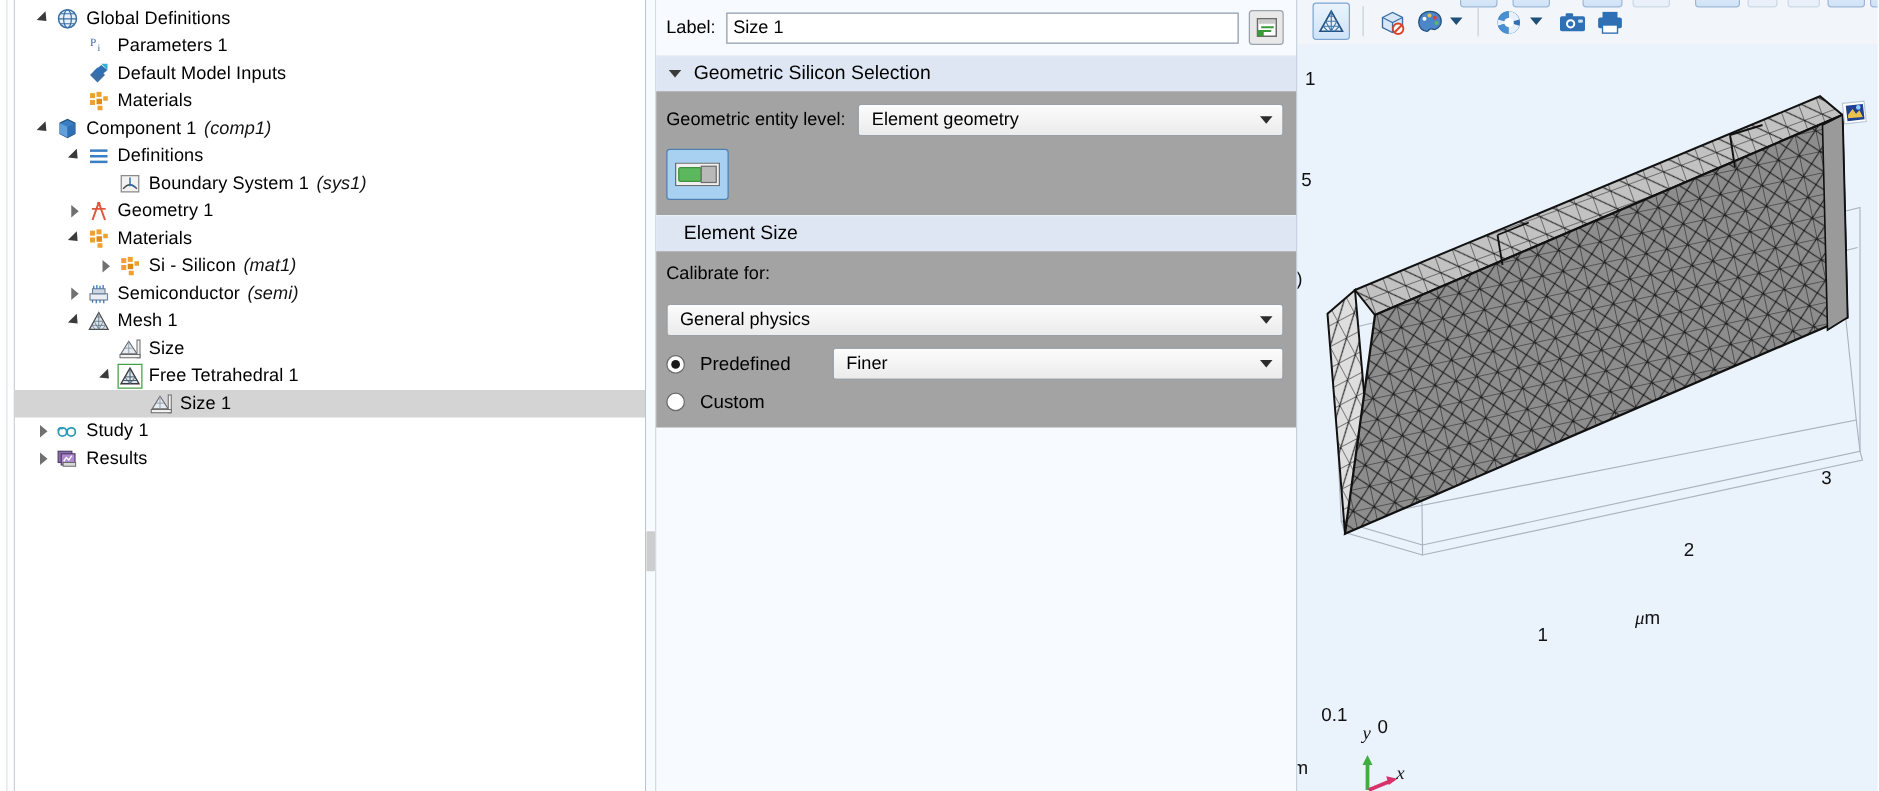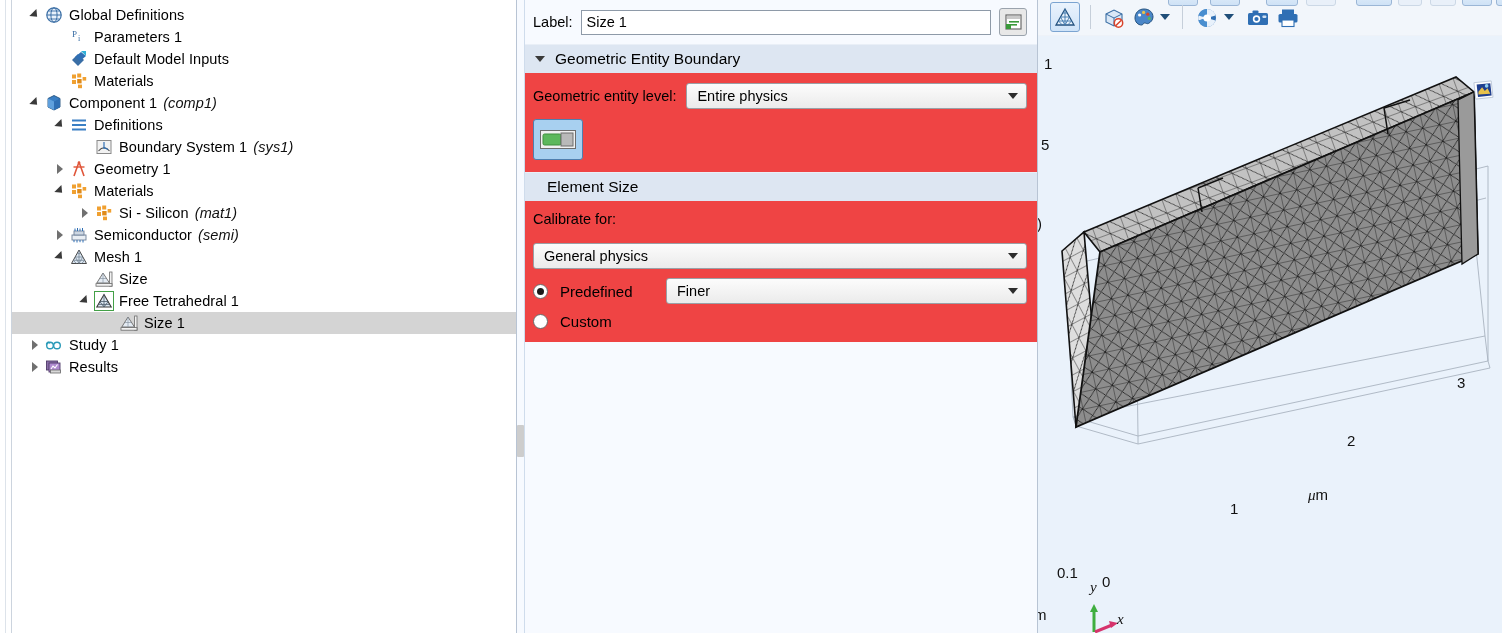--- a/index.html
+++ b/index.html
@@ -128,21 +128,21 @@
   }
   .sh-tri-closed {
     width: 0; height: 0;
     border-left: 7px solid #9aa7b5;
     border-top: 5.5px solid transparent;
     border-bottom: 5.5px solid transparent;
     margin-left: 5px;
   }
   .section-header.indented { padding-left: 22px; }
 
-  .sect-body { padding: 10px 10px 12px 8px; background: #ef4444; }
+  .sect-body { padding: 10px 10px 12px 8px; background: #a3a3a3; }
   .field-row { display: flex; align-items: center; gap: 10px; }
 
   .combo {
     position: relative;
     height: 26px;
     background: linear-gradient(#fcfcfc, #ebebeb);
     border: 1px solid #9aa0a6;
     border-radius: 3px;
     display: flex; align-items: center;
     padding: 0 24px 0 10px;
@@ -485,27 +485,27 @@
             <rect x="3" y="3" width="13" height="3" fill="#c9c9c9"></rect>
             <rect x="5" y="8" width="10" height="1.6" fill="#3a9a3a"></rect>
             <rect x="5" y="11" width="8" height="1.6" fill="#3a9a3a"></rect>
             <rect x="2" y="11" width="5" height="5" fill="#3a9a3a"></rect>
           </svg>
         </div>
       </div>
 
       <div class="section-header">
         <span class="sh-tri-open"></span>
-        <span class="sh-title">Geometric Entity Boundary</span>
+        <span class="sh-title">Geometric Silicon Selection</span>
       </div>
       <div class="sect-body">
         <div class="field-row">
           <span>Geometric entity level:</span>
           <div class="combo" style="flex:1 1 auto;">
-            <span>Entire physics</span>
+            <span>Element geometry</span>
             <span class="arrow"></span>
           </div>
         </div>
         <div class="sel-tool-btn">
           <svg width="36" height="19" viewBox="0 0 36 19">
             <rect x="0.5" y="0.5" width="35" height="18" fill="#f0f0f0" stroke="#6d6d6d"></rect>
             <rect x="3" y="4" width="18" height="11" rx="1.5" fill="#5cb85c" stroke="#3f8f3f"></rect>
             <rect x="21" y="3" width="12" height="13" fill="#b9b9b9" stroke="#6d6d6d"></rect>
           </svg>
         </div>

